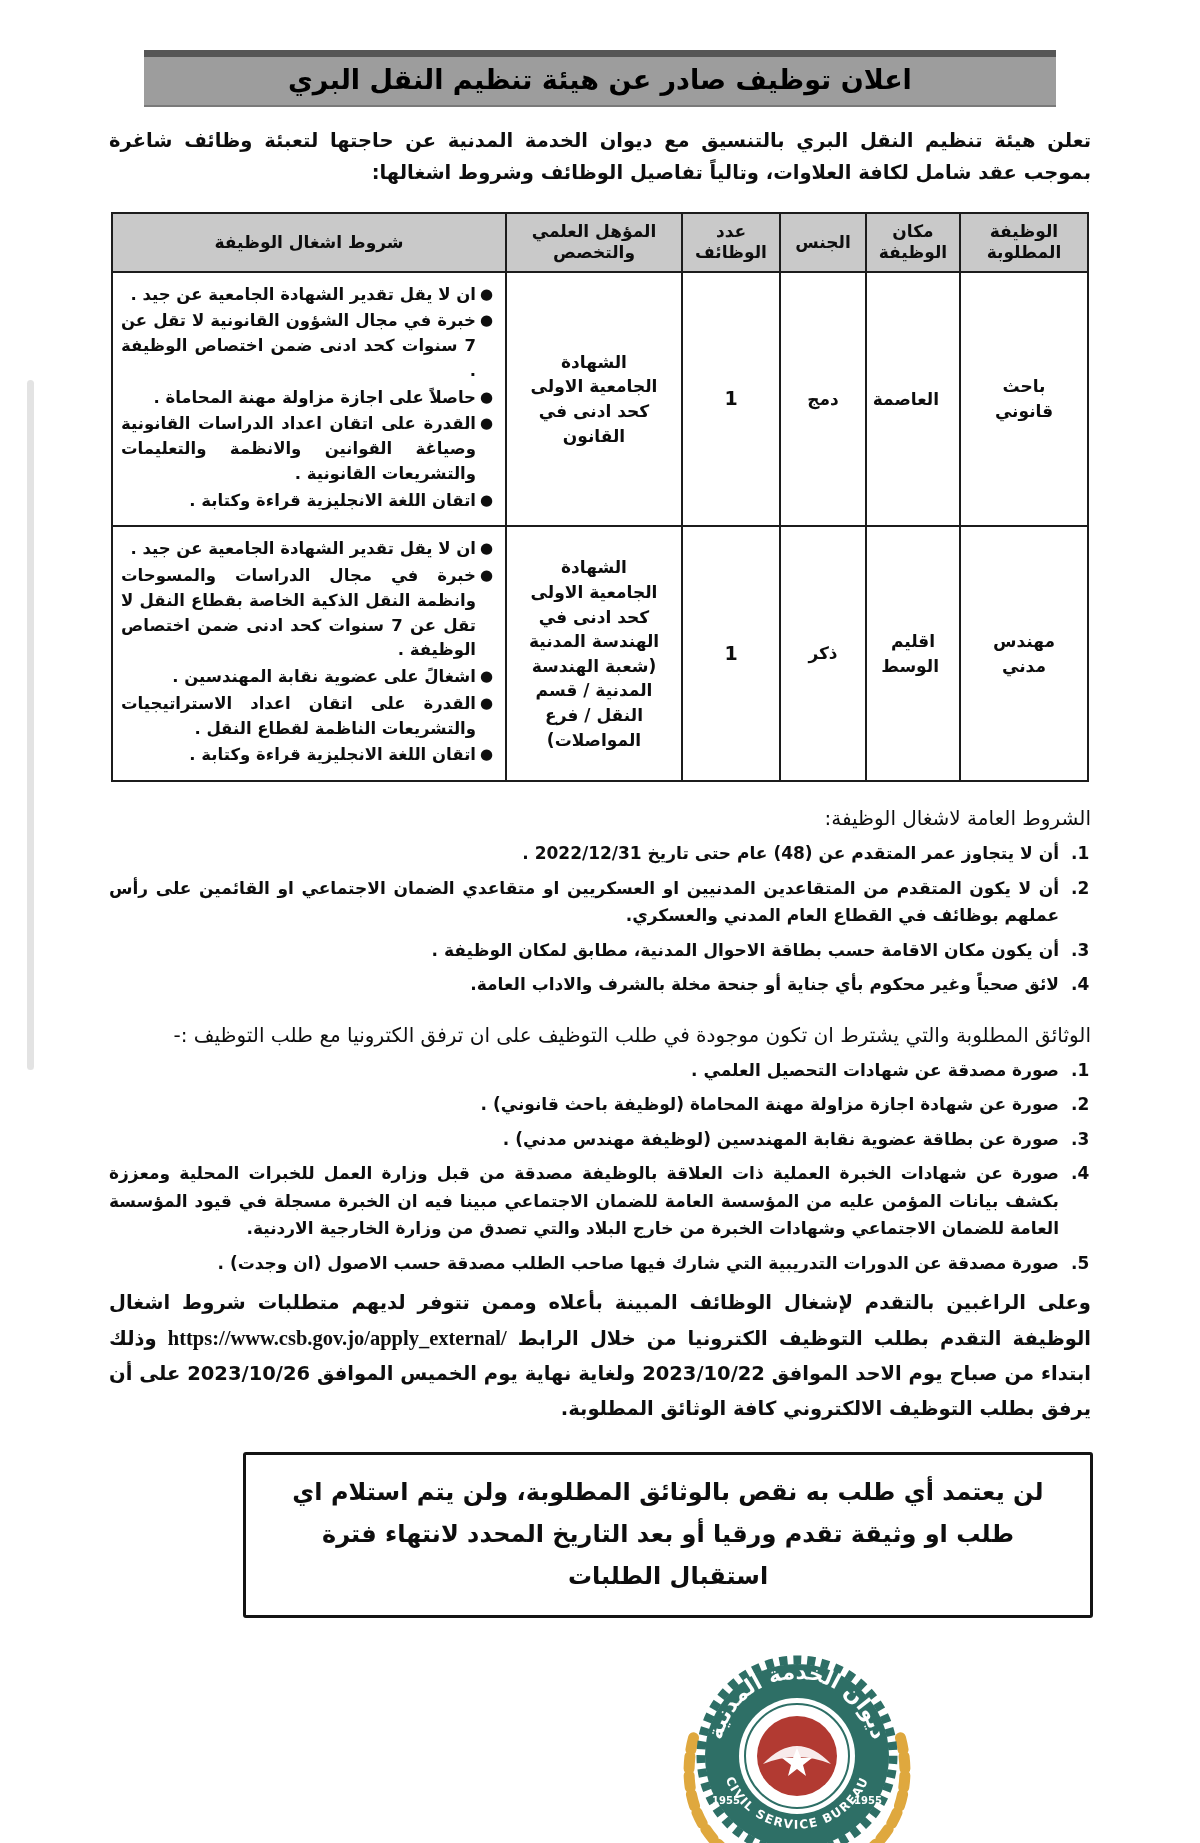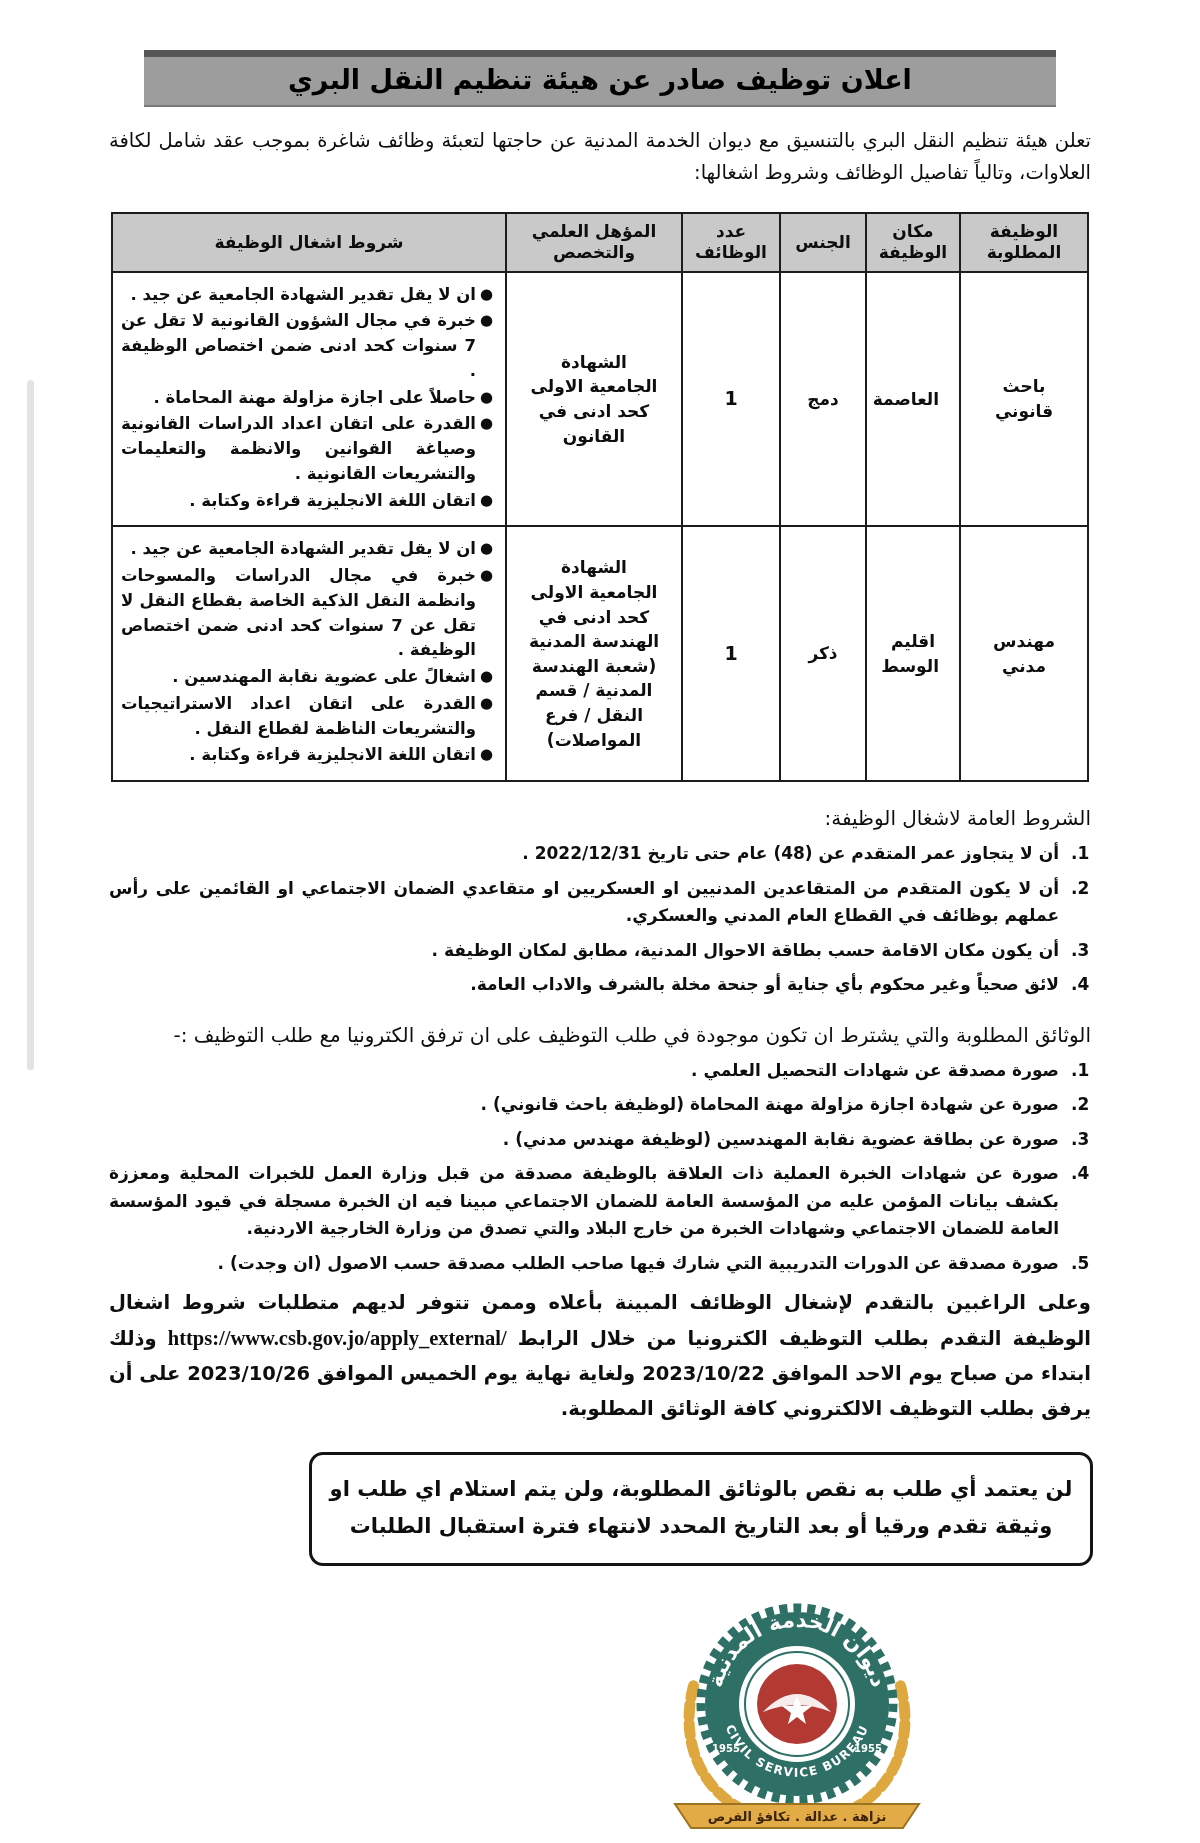--- a/index.html
+++ b/index.html
@@ -14,21 +14,21 @@
 
   
   .banner{
     width:912px;margin:0 auto 18px;
     background:#9d9d9d;border-top:7px solid #565656;border-bottom:2px solid #7a7a7a;
     text-align:center;padding:7px 0 10px;
   }
   .banner span{font-size:27px;font-weight:bold;color:#000;letter-spacing:0;}
 
   .intro{
-    margin:0 4px 24px;font-size:19.5px;font-weight:normal;
+    margin:0 4px 24px;font-size:19.5px;font-weight:bold;
     line-height:1.62;text-align:justify;
   }
 
   
   table.jobs{border-collapse:collapse;margin:0 6px;table-layout:fixed;width:976px;}
   table.jobs th,table.jobs td{border:2px solid #1c1c1c;vertical-align:middle;}
   table.jobs thead th{
     background:#c9c9c9;font-size:17px;font-weight:bold;line-height:1.25;
     padding:7px 3px;text-align:center;
   }
@@ -56,23 +56,23 @@
     margin:8px 4px 0;font-size:19.5px;font-weight:bold;line-height:1.78;text-align:justify;
   }
   .apply-par .url{
     direction:ltr;unicode-bidi:embed;
     font-family:"Liberation Serif","DejaVu Serif",serif;
     font-size:20.5px;font-weight:bold;
   }
 
   .warning-box{
     width:756px;margin:26px 2px 0;margin-left:auto;
-    border:3px solid #141414;border-radius:14px;
-    padding:16px 11px 18px;
-    font-size:21px;font-weight:bold;text-align:center;line-height:1.75;
+    border:3px solid #141414;border-radius:3px;
+    padding:16px 44px 18px;
+    font-size:24px;font-weight:bold;text-align:center;line-height:1.75;
   }
 
   
   .logo-wrap{width:300px;margin:12px 148px 0 auto;}
   .logo-wrap svg{display:block;}
 </style>
 </head>
 <body>
 
 <div class="page">

